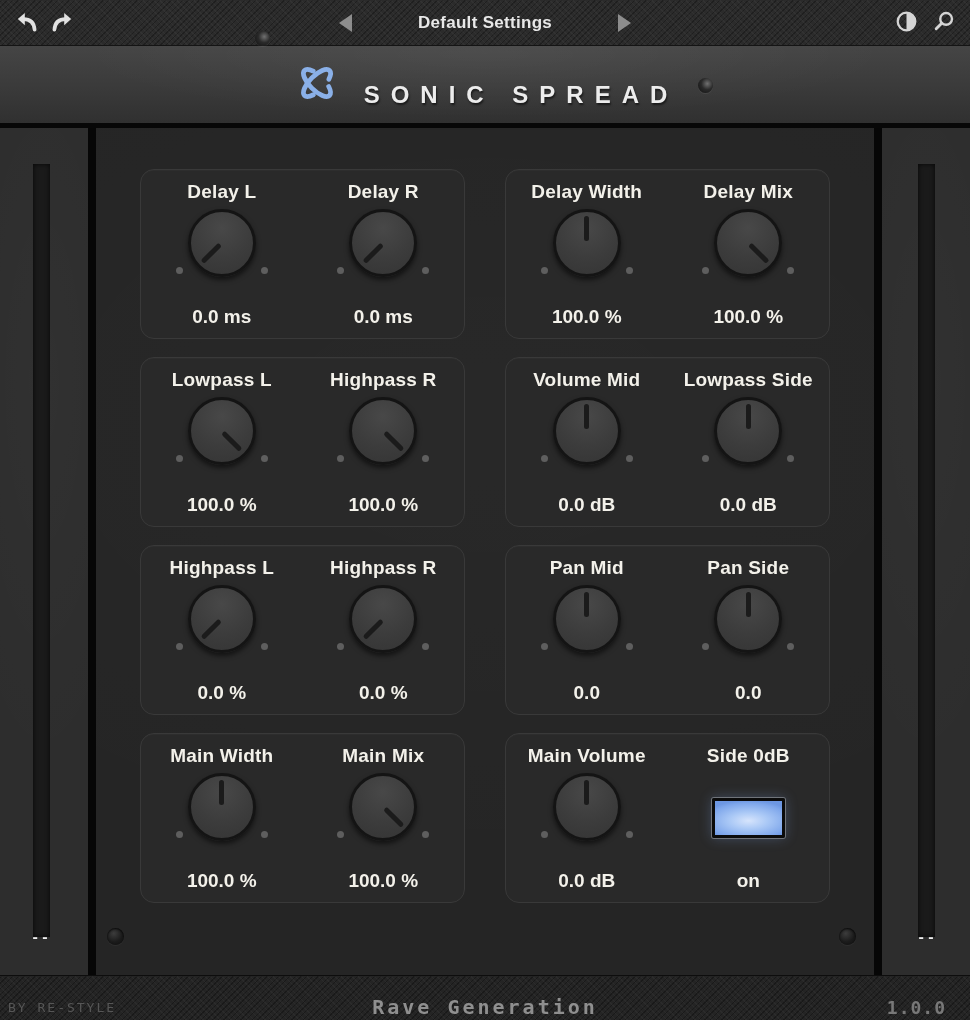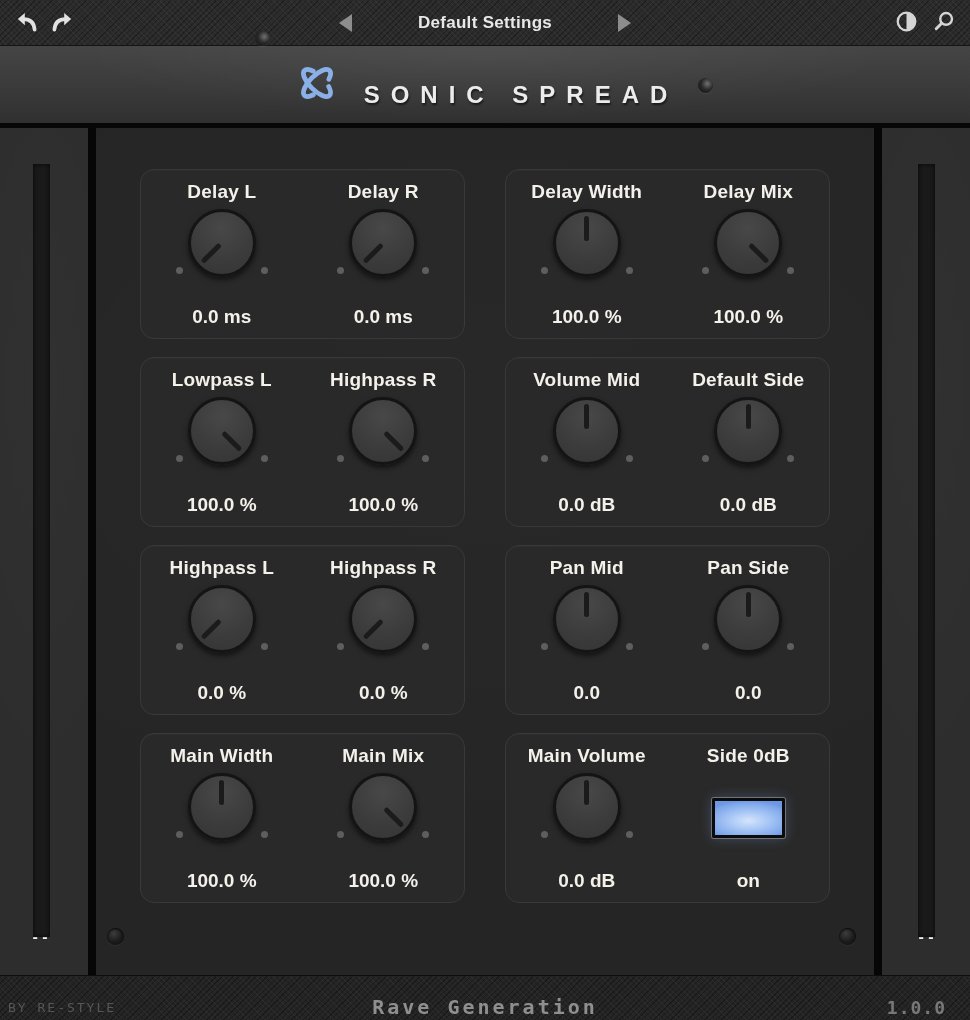--- a/index.html
+++ b/index.html
@@ -252,21 +252,21 @@
     <div class="widget-zone">
       <div class="knob">
         <div class="pointer" style="transform: rotate(0deg);"></div>
       </div>
       <div class="dot dot-min"></div>
       <div class="dot dot-max"></div>
     </div>
     <div class="ctl-value">0.0 dB</div>
   </div>
             <div class="control">
-    <div class="ctl-label">Default Side</div>
+    <div class="ctl-label">Lowpass Side</div>
     <div class="widget-zone">
       <div class="knob">
         <div class="pointer" style="transform: rotate(0deg);"></div>
       </div>
       <div class="dot dot-min"></div>
       <div class="dot dot-max"></div>
     </div>
     <div class="ctl-value">0.0 dB</div>
   </div>
           </div>

